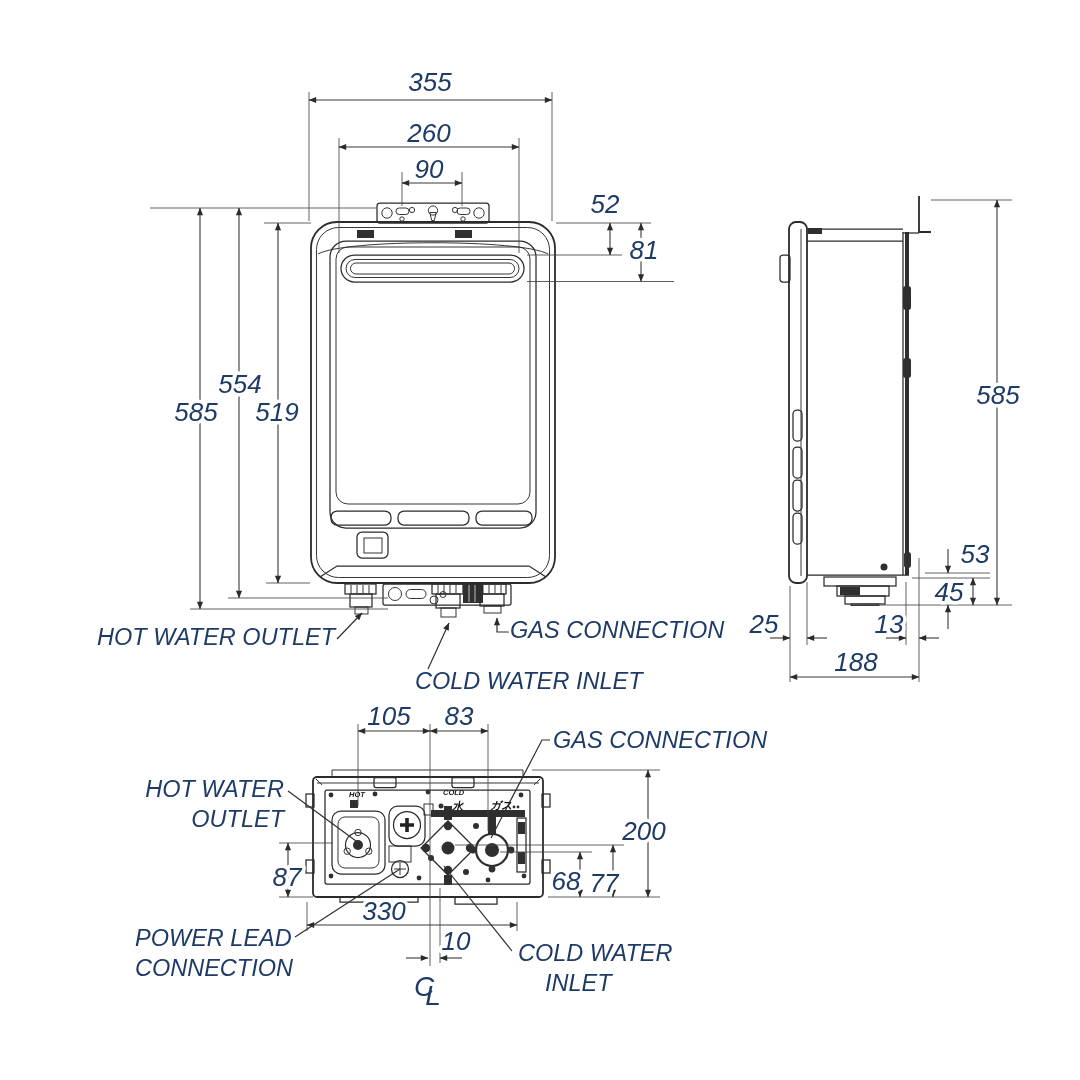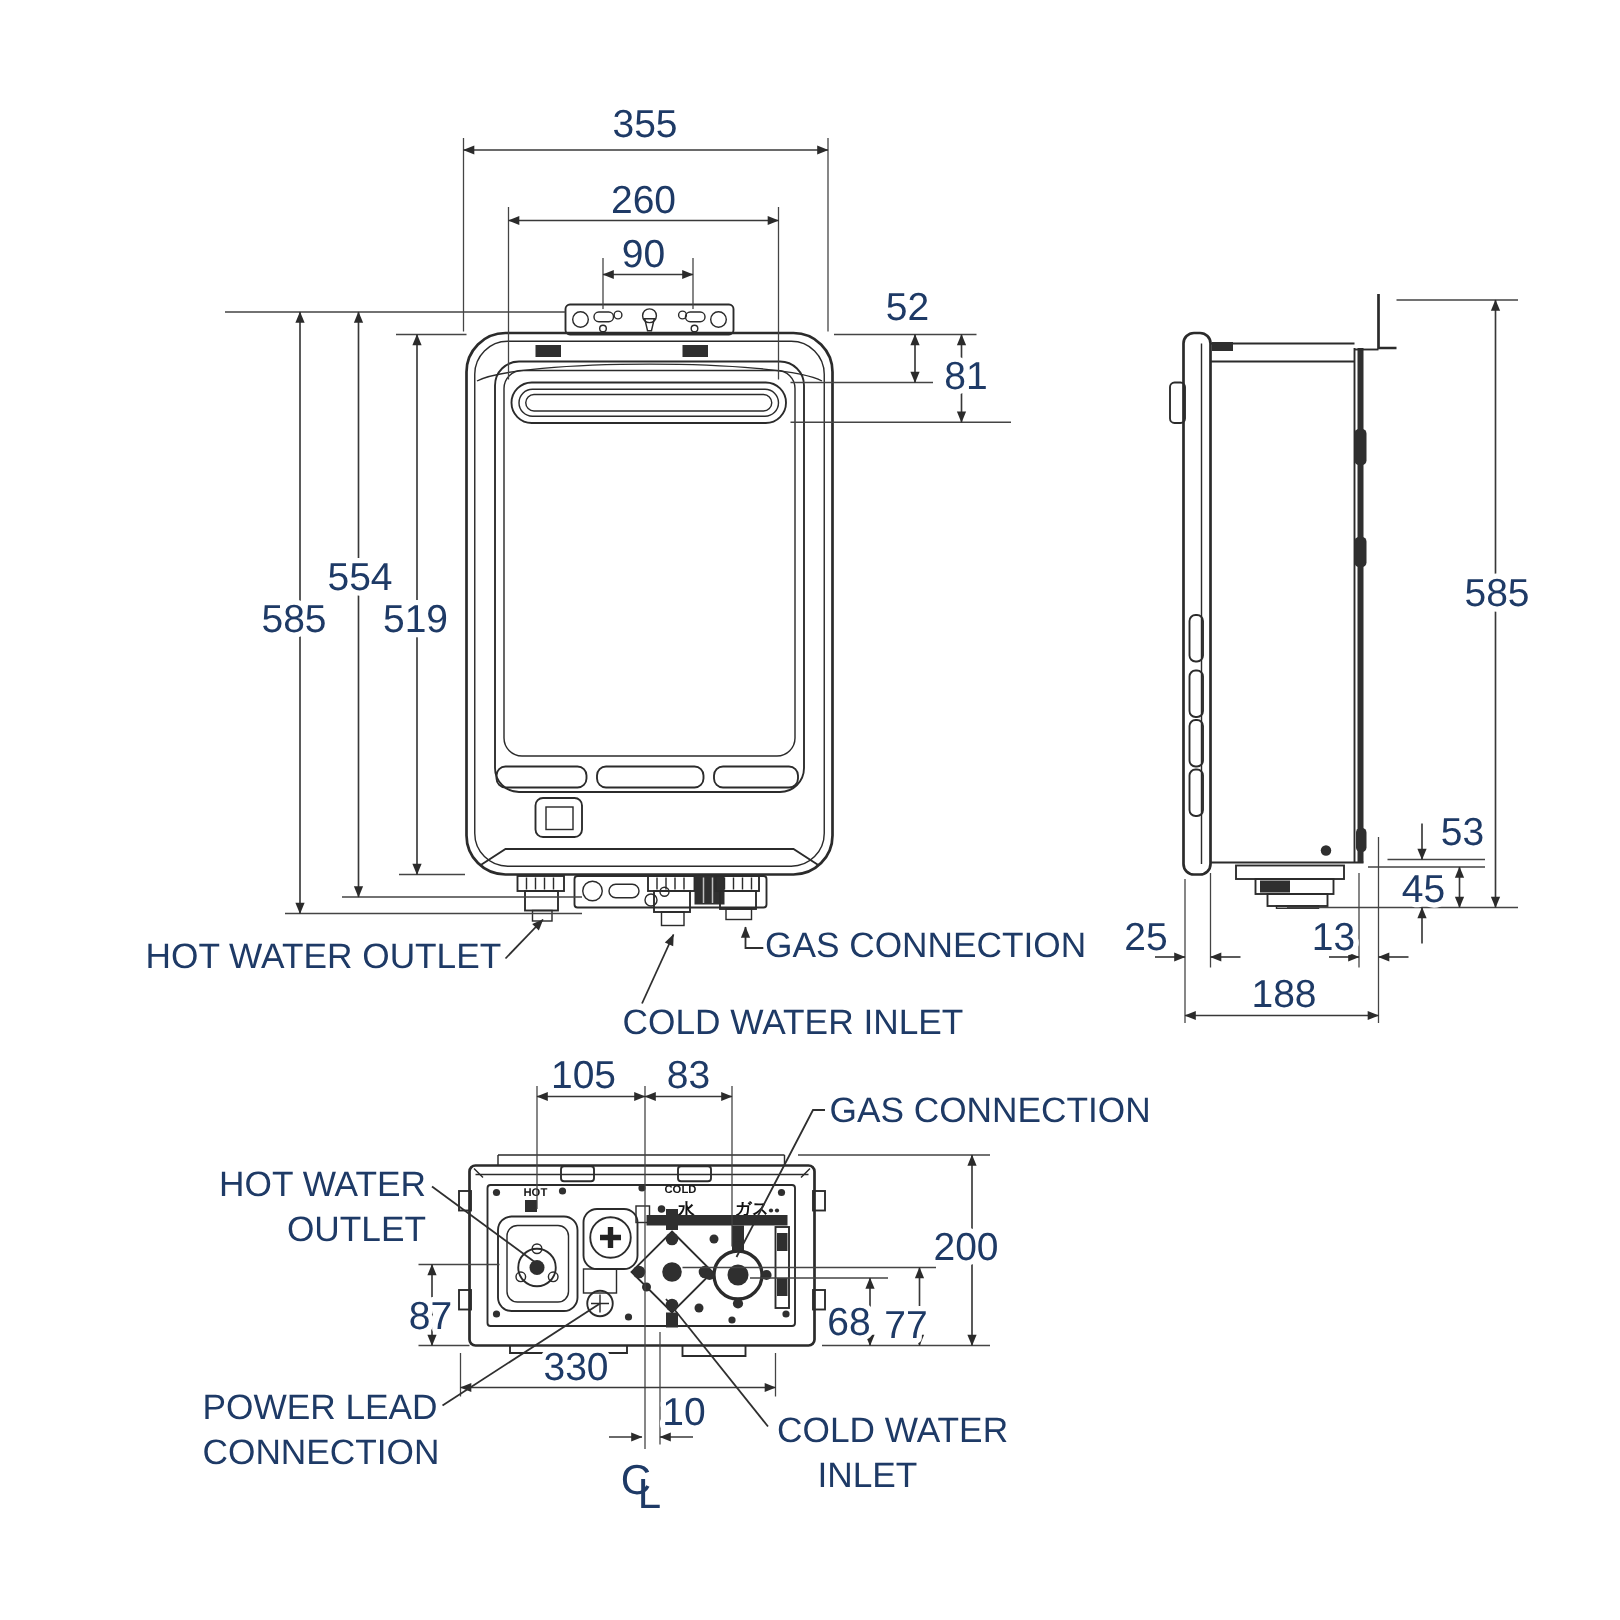--- a/index.html
+++ b/index.html
@@ -1,16 +1,16 @@
 <!DOCTYPE html>
 <html><head>
 <meta charset="utf-8">
 <style>
   html,body{margin:0;padding:0;background:#fff;}
-  #canvas{width:1080px;height:1080px;background:#ffffff;position:relative;font-family:"Liberation Sans",sans-serif;}
+  #canvas{width:1080px;height:1080px;background:#ffffff;position:relative;font-family:"Liberation Sans",sans-serif;font-style:italic;}
   svg{display:block}
   .ol{fill:none;stroke:#2b2b2b;stroke-width:1.8}
   .ml{fill:none;stroke:#2b2b2b;stroke-width:1.25}
   .tl{fill:none;stroke:#2b2b2b;stroke-width:0.95}
   .dl{fill:none;stroke:#383838;stroke-width:1.1}
   .xl{fill:none;stroke:#444;stroke-width:0.85}
   .ld{fill:none;stroke:#2f2f2f;stroke-width:1.2}
   .dk{fill:#2f2f2f;stroke:none}
   .num{font-family:"Liberation Sans",sans-serif;font-size:26px;fill:#1e3a66;text-anchor:middle;
        paint-order:stroke fill;stroke:#ffffff;stroke-width:7px;stroke-linejoin:round}

